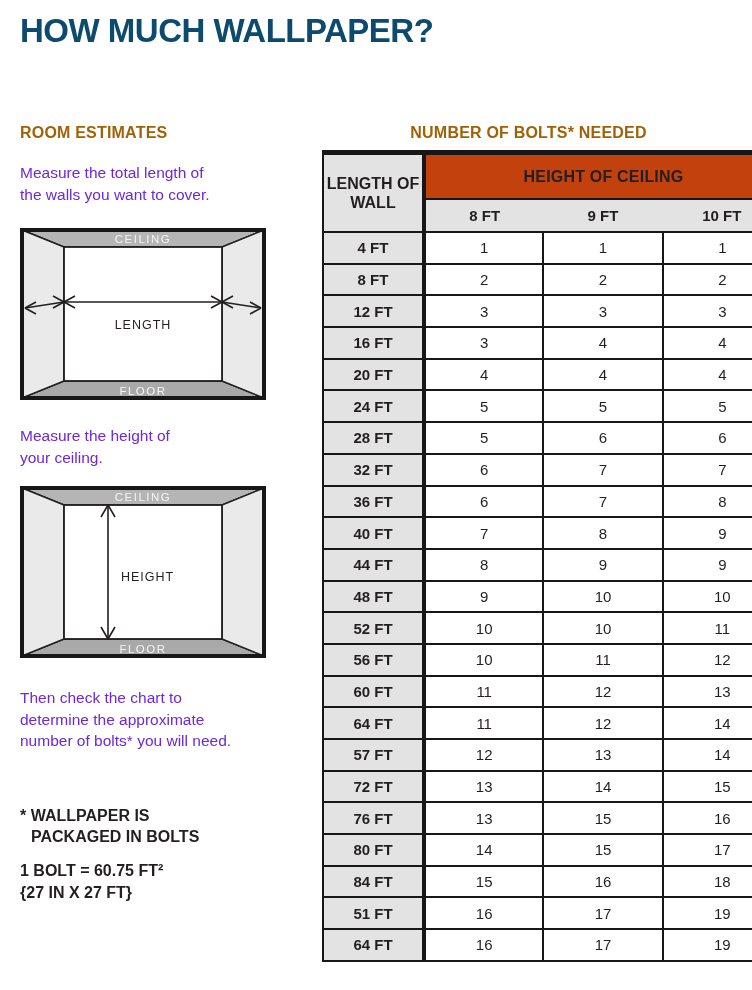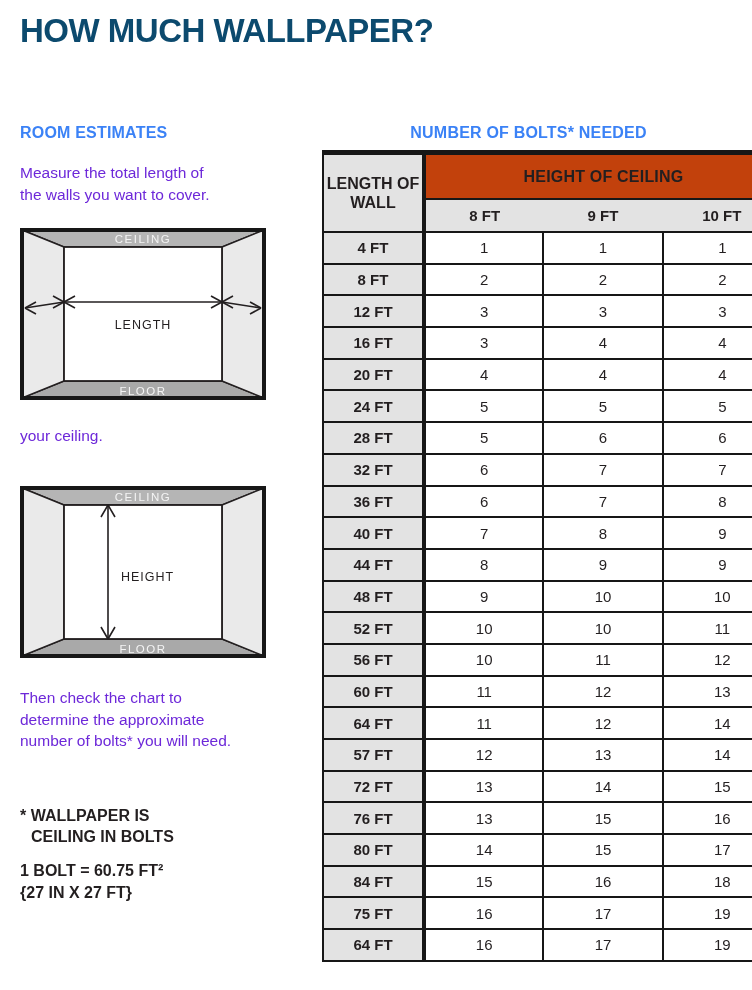--- a/index.html
+++ b/index.html
@@ -5,21 +5,21 @@
   html,body { margin:0; padding:0; background:#fff; }
   .page {
     position:relative; width:752px; height:990px; background:#ffffff;
     font-family:"Liberation Sans", sans-serif; color:#231f20; overflow:hidden;
   }
   .page-title {
     position:absolute; left:20px; top:12px;
     font-size:33px; font-weight:bold; letter-spacing:-0.5px; color:#0c4a6e;
   }
   .section-title {
-    position:absolute; font-size:16px; font-weight:bold; color:#3b82f6; letter-spacing:0.2px;
+    position:absolute; font-size:16px; font-weight:bold; color:#a16207; letter-spacing:0.2px;
   }
   .section-title.room { left:20px; top:124px; }
   .section-title.bolts { left:322px; top:124px; width:413px; text-align:center; }
   .step { position:absolute; left:20px; font-size:15.5px; line-height:21.5px; color:#6d28d9; }
   .step.s1 { top:162px; }
   .step.s2 { top:425px; }
   .step.s3 { top:687px; }
   .diagram { position:absolute; left:20px; }
   .diagram.d1 { top:228px; }
   .diagram.d2 { top:486px; }
@@ -93,20 +93,21 @@
 
       <path class="svg-line" d="M5,80 L16,74 M5,80 L16,86"></path>
       <path class="svg-line" d="M241,80 L230,74 M241,80 L230,86"></path>
     </g>
     <text class="svg-wall-label" x="123" y="15" text-anchor="middle">CEILING</text>
     <text class="svg-wall-label" x="123" y="167" text-anchor="middle">FLOOR</text>
     <text class="svg-dim-label" x="123" y="101" text-anchor="middle">LENGTH</text>
   </svg>
 
   <div class="step s2">
+    <div>Measure the height of</div>
     <div>your ceiling.</div>
   </div>
 
   <svg class="diagram d2" width="246" height="172" viewBox="0 0 246 172">
     <polygon points="2,2 244,2 202,19 44,19" fill="#b5b5b5" stroke="#231f20" stroke-width="1.4"></polygon>
     <polygon points="2,170 244,170 202,153 44,153" fill="#a9a9a9" stroke="#231f20" stroke-width="1.4"></polygon>
     <polygon points="2,2 44,19 44,153 2,170" fill="#eaeaea" stroke="#231f20" stroke-width="1.4"></polygon>
     <polygon points="244,2 202,19 202,153 244,170" fill="#eaeaea" stroke="#231f20" stroke-width="1.4"></polygon>
     <rect x="44" y="19" width="158" height="134" fill="#ffffff" stroke="#231f20" stroke-width="1.8"></rect>
     <rect x="2" y="2" width="242" height="168" fill="none" stroke="#171717" stroke-width="4"></rect>
@@ -121,21 +122,21 @@
   </svg>
 
   <div class="step s3">
     <div>Then check the chart to</div>
     <div>determine the approximate</div>
     <div>number of bolts* you will need.</div>
   </div>
 
   <div class="footnote">
     <div>* WALLPAPER IS</div>
-    <div class="indent">CEILING IN BOLTS</div>
+    <div class="indent">PACKAGED IN BOLTS</div>
   </div>
 
   <div class="bolt-info">
     <div>1 BOLT = 60.75 FT²</div>
     <div>{27 IN X 27 FT}</div>
   </div>
 
   <table class="bolts">
     <colgroup>
         <col class="c1">
@@ -275,21 +276,21 @@
           <td>15</td>
           <td>17</td>
         </tr>
         <tr>
           <th>84 FT</th>
           <td>15</td>
           <td>16</td>
           <td>18</td>
         </tr>
         <tr>
-          <th>75 FT</th>
+          <th>51 FT</th>
           <td>16</td>
           <td>17</td>
           <td>19</td>
         </tr>
         <tr>
           <th>64 FT</th>
           <td>16</td>
           <td>17</td>
           <td>19</td>
         </tr>

